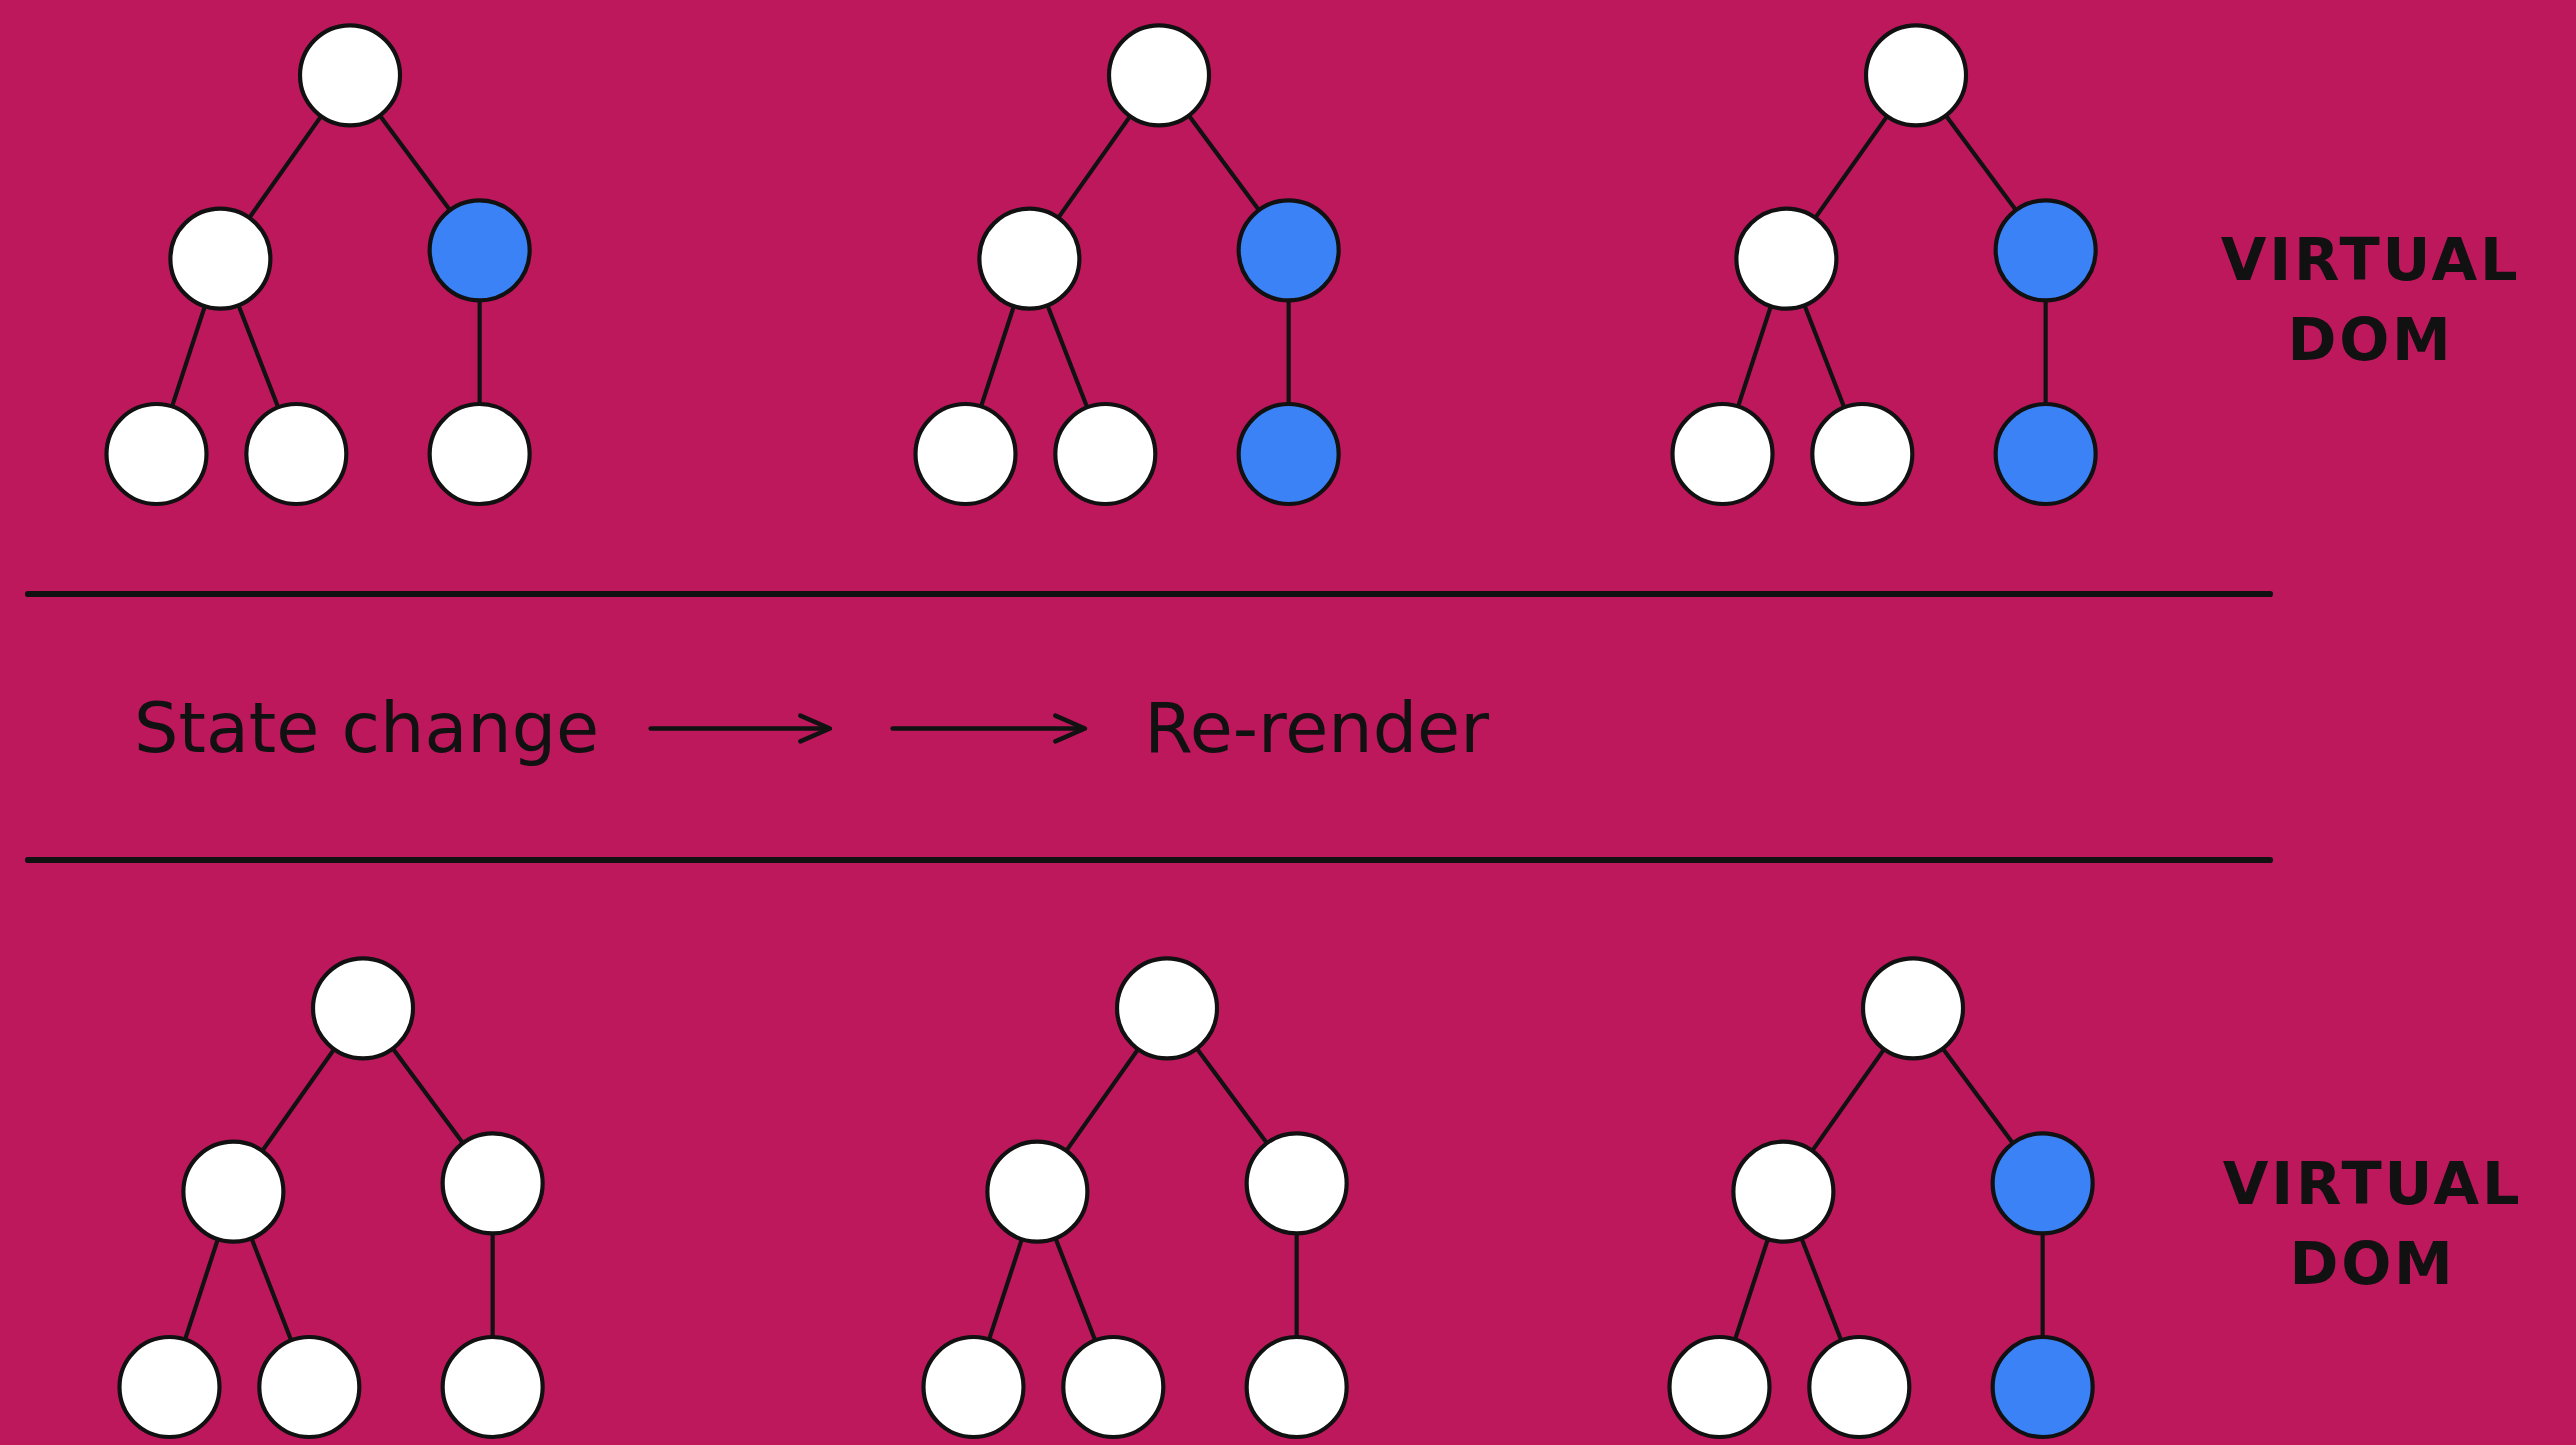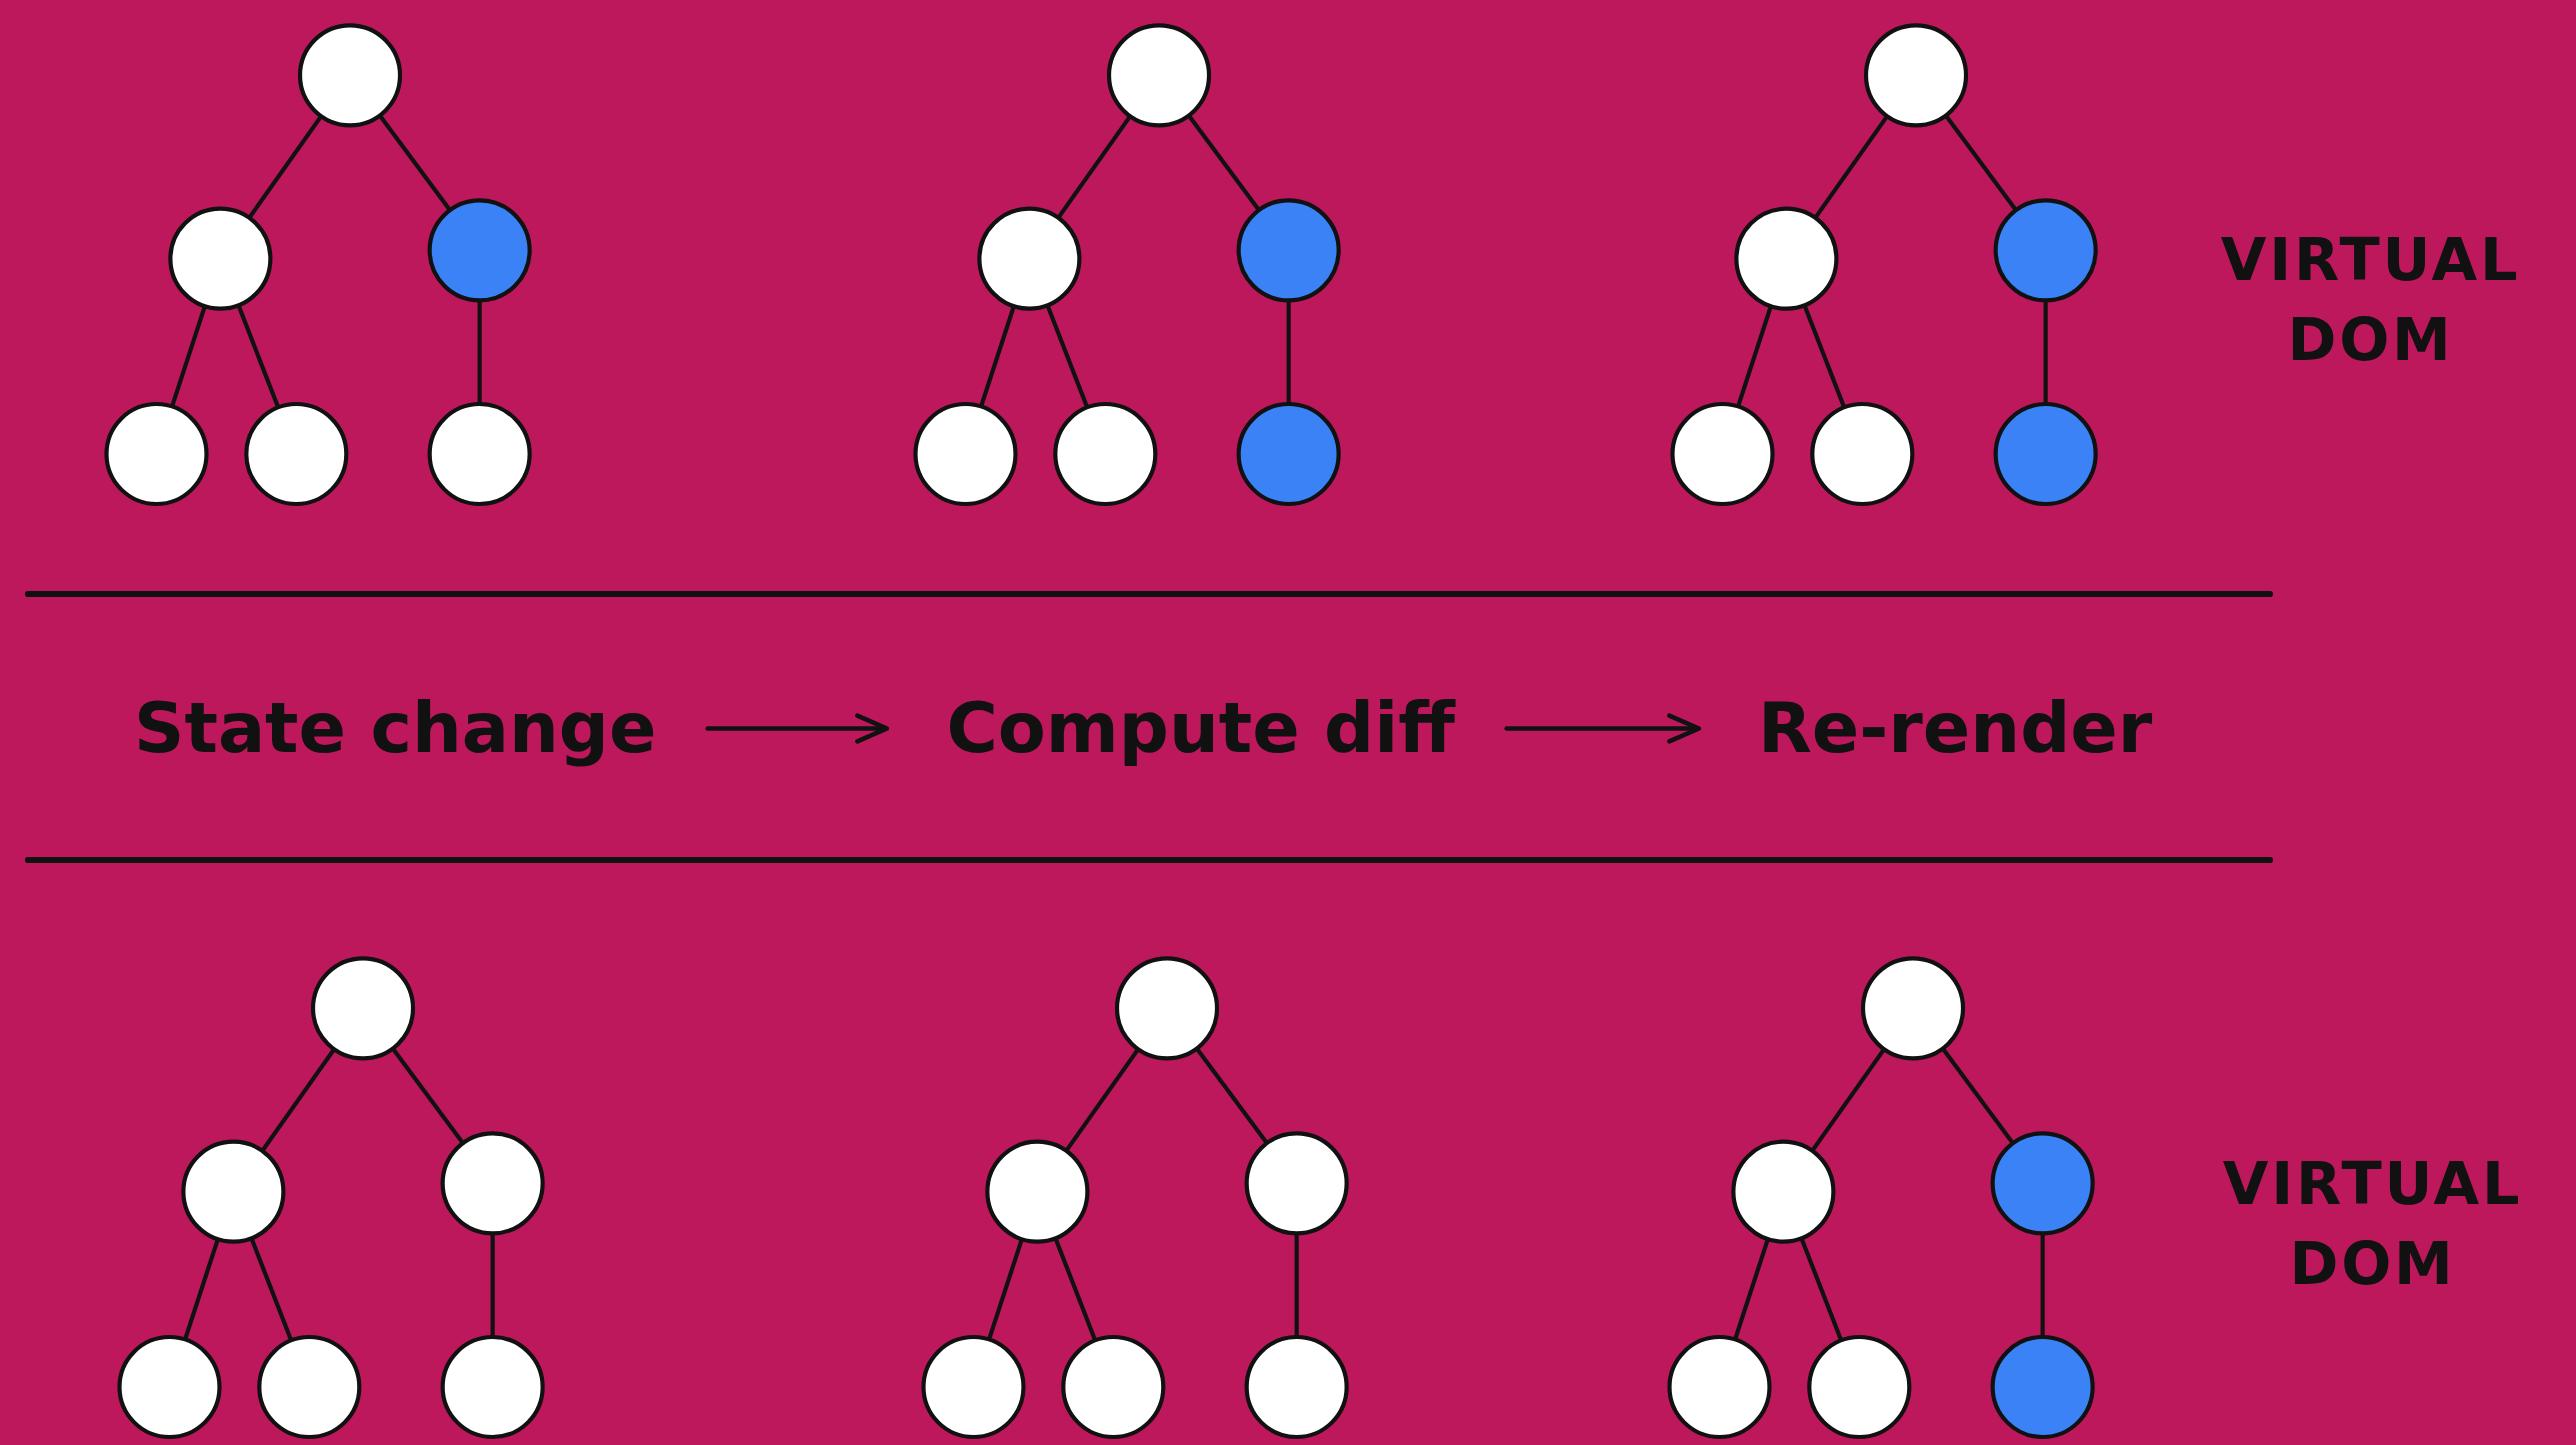--- a/index.html
+++ b/index.html
@@ -41,21 +41,21 @@
 
   .process {
     position: absolute;
     left: 134px;
     top: 687px;
     width: 2019px;
     display: flex;
     align-items: center;
     gap: 48px;
     font-size: 70px;
-    font-weight: 700;
+    font-weight: 400;
     color: #111111;
     white-space: nowrap;
   }
 
   .arrow { flex: 0 0 auto; }
 </style>
 </head>
 <body>
 
 <div class="canvas">
@@ -107,21 +107,20 @@
 
   <div class="divider top"></div>
   <div class="divider bottom"></div>
 
   <div class="process">
     <span>State change</span>
     <svg class="arrow" width="194" height="41" viewBox="0 0 210 44">
       <line x1="4" y1="22" x2="194" y2="22" stroke="#111111" stroke-width="5" stroke-linecap="round"></line>
       <path d="M166 8 L198 22 L166 36" fill="none" stroke="#111111" stroke-width="5" stroke-linecap="round" stroke-linejoin="round"></path>
     </svg>
-    <span>Compute diff</span>
     <svg class="arrow" width="207" height="41" viewBox="0 0 224 44">
       <line x1="4" y1="22" x2="208" y2="22" stroke="#111111" stroke-width="5" stroke-linecap="round"></line>
       <path d="M180 8 L212 22 L180 36" fill="none" stroke="#111111" stroke-width="5" stroke-linecap="round" stroke-linejoin="round"></path>
     </svg>
     <span>Re-render</span>
   </div>
 
   <div class="tree" style="left:113px; top:950px"><svg viewBox="0 0 500 540" width="463" height="500">
         <line x1="270" y1="63" x2="130" y2="261" stroke="#111111" stroke-width="4.5"></line>
         <line x1="270" y1="63" x2="410" y2="252" stroke="#111111" stroke-width="4.5"></line>

